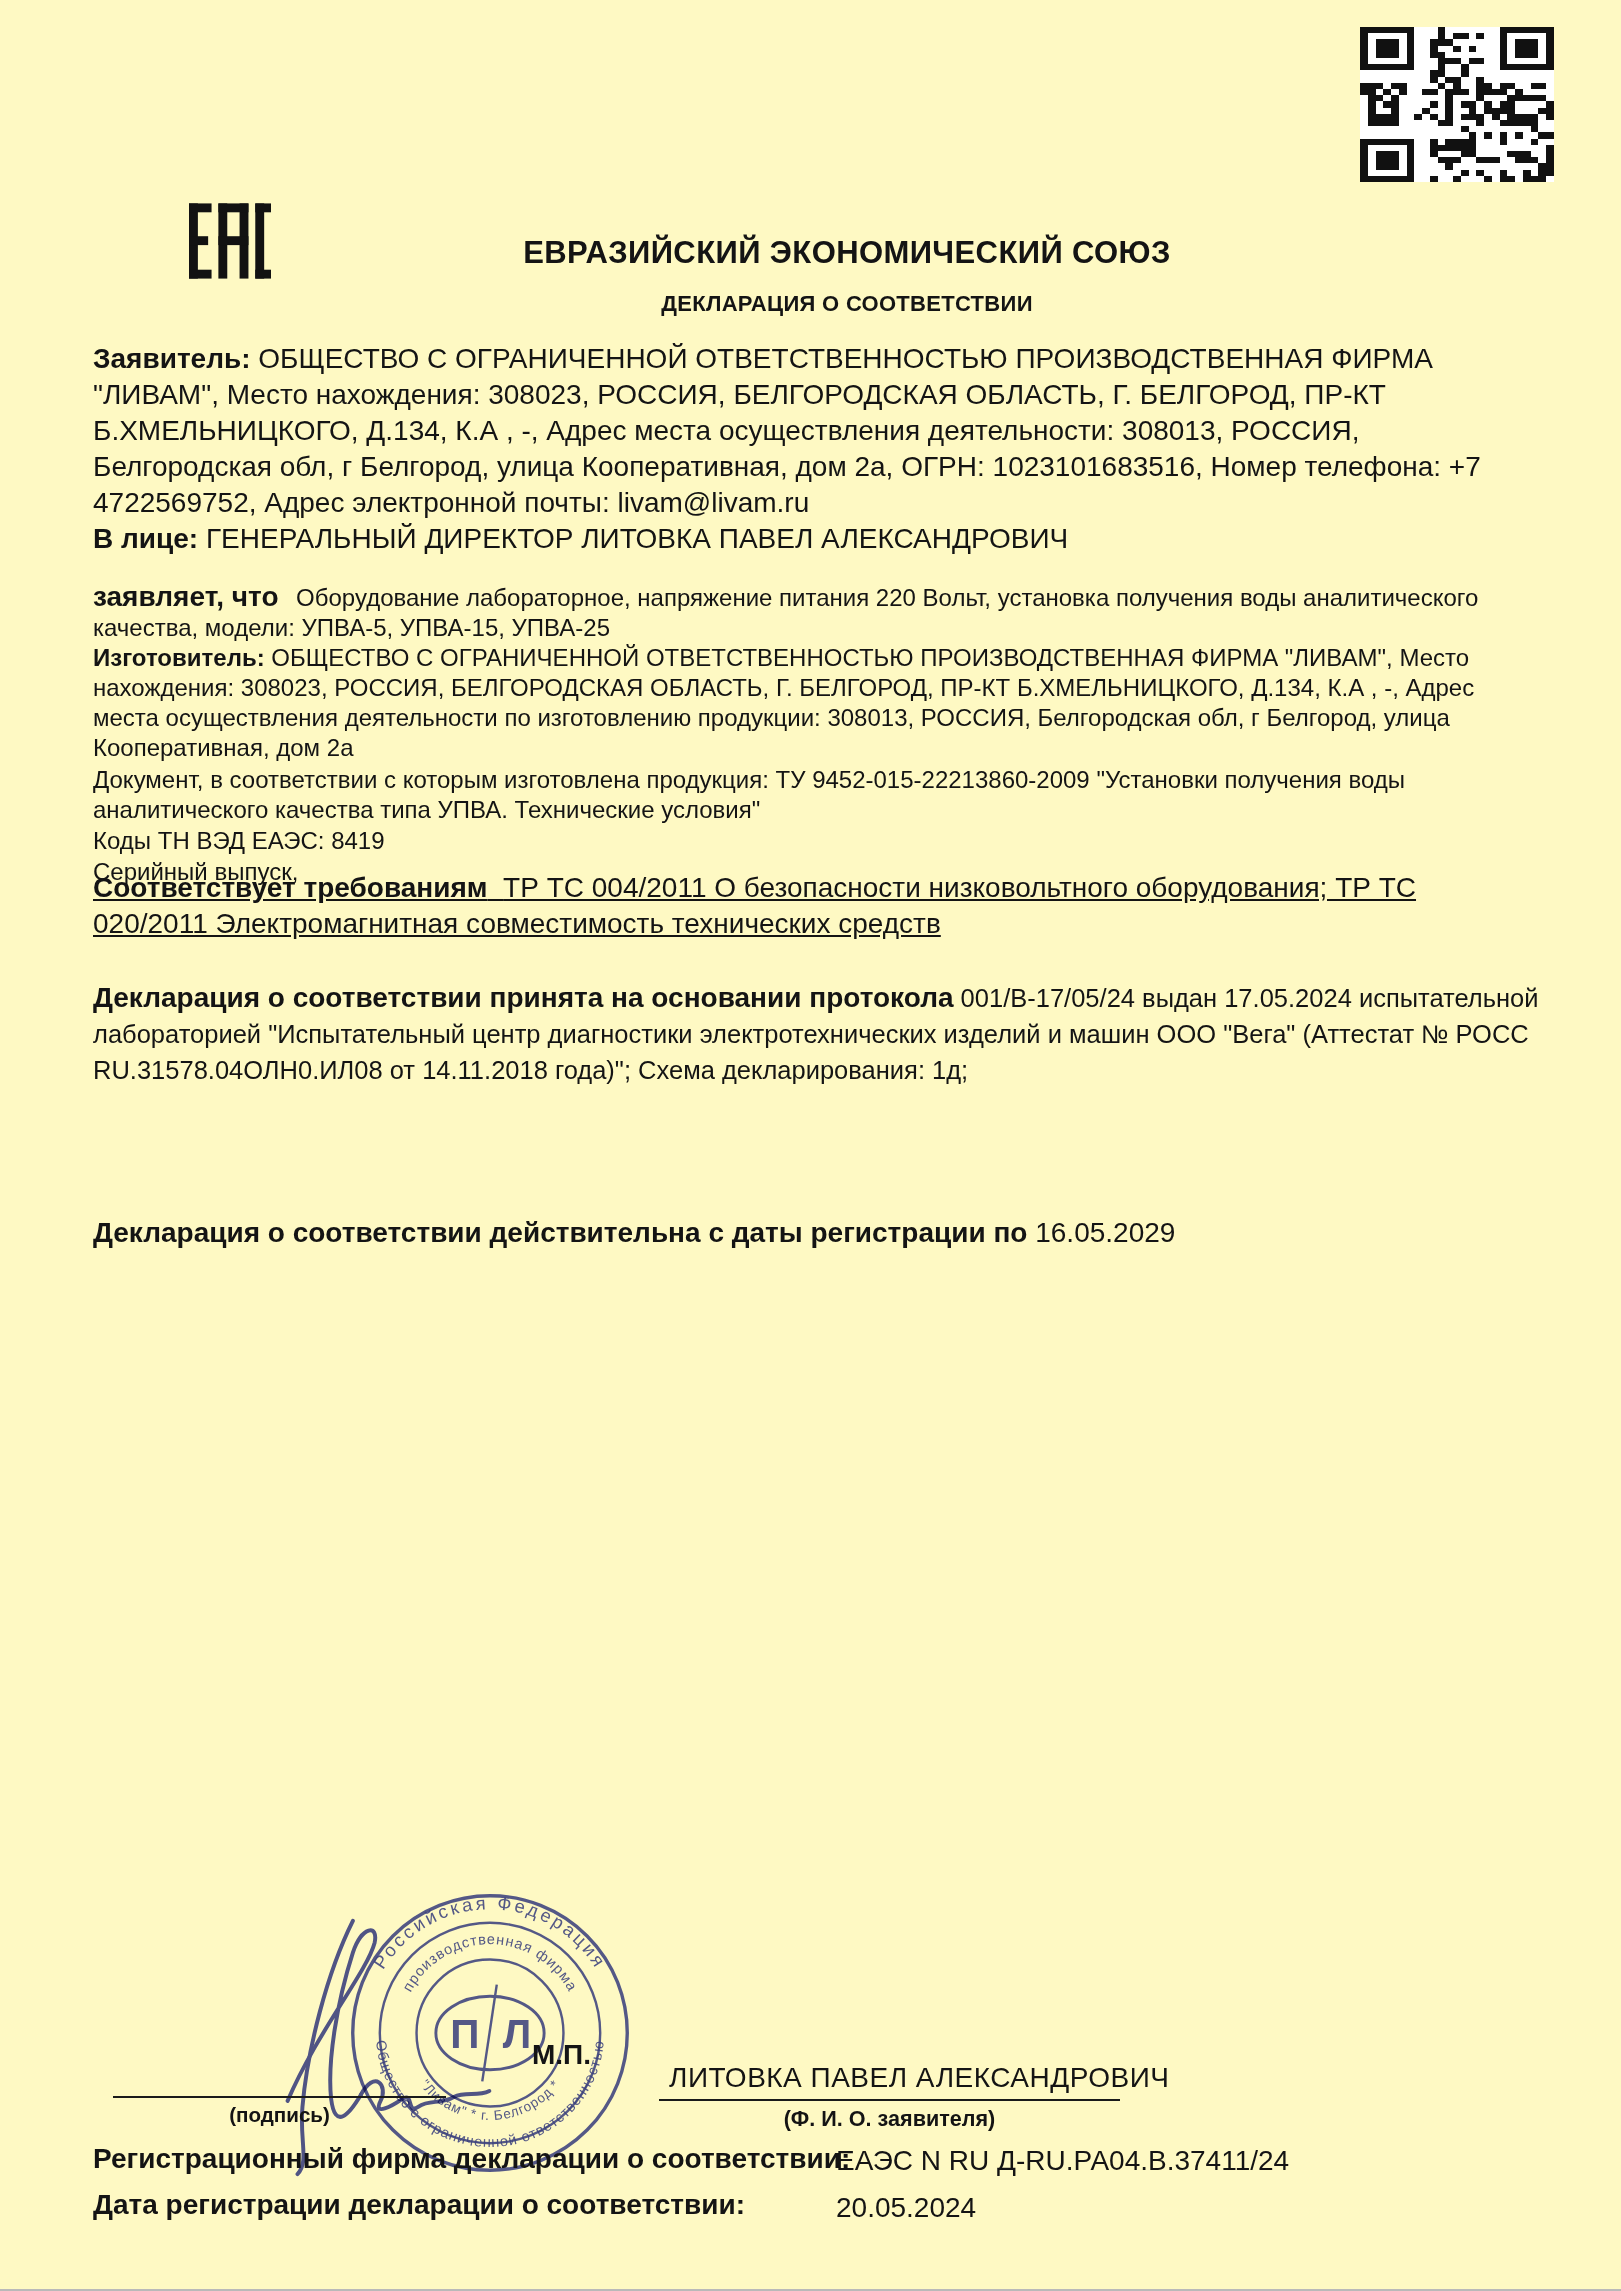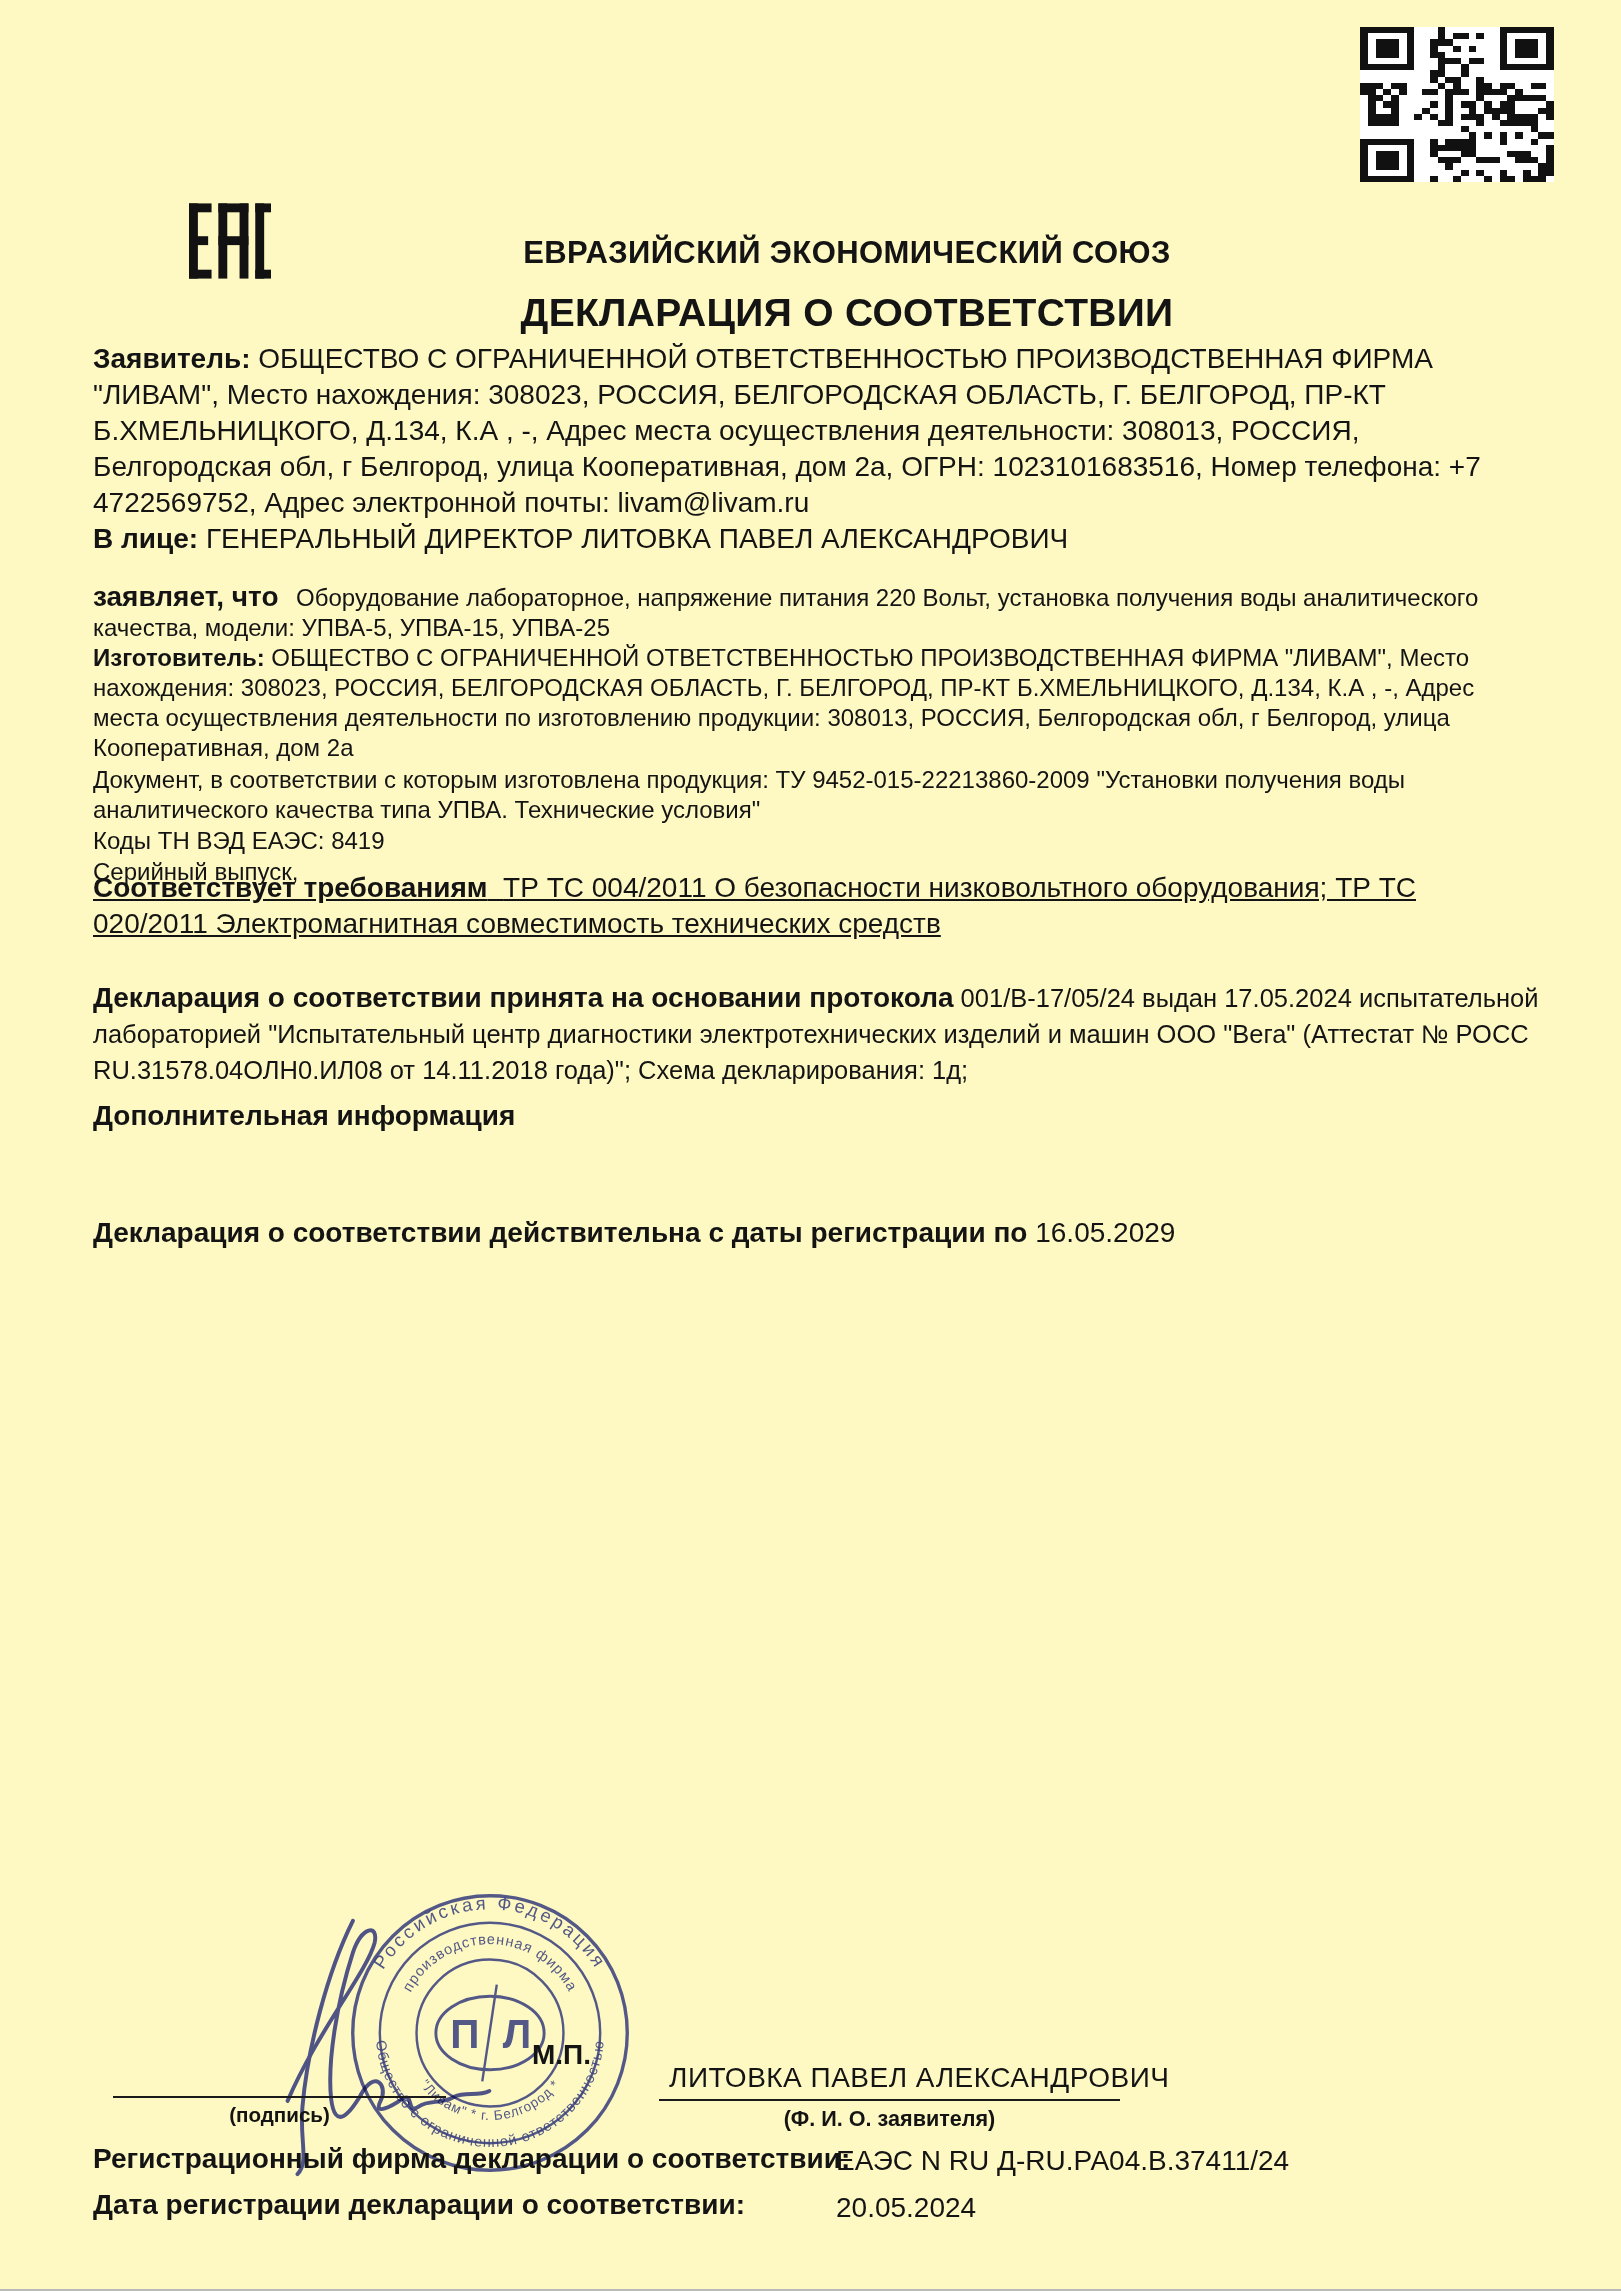--- a/index.html
+++ b/index.html
@@ -13,21 +13,21 @@
     overflow:hidden;
     box-shadow:inset 0 -2.9px 0 #b9b9b9, inset -2px 0 0 #d6d6d6;
     padding-left:25px;
   }
   p{margin:0;}
   .abs{position:absolute;}
   .center{text-align:center;}
   .b{font-weight:bold;}
   
   .union-title{top:235px;left:98px;width:1498px;font-size:31px;font-weight:bold;letter-spacing:0.4px;}
-  .doc-title{top:291px;left:98px;width:1498px;font-size:39px;font-weight:bold;letter-spacing:0.3px;}
+  .doc-title{top:291px;left:98px;width:1498px;font-size:22px;font-weight:bold;letter-spacing:0.3px;}
   
   .sec{left:93px;width:1433px;}
   .big{font-size:28px;line-height:36px;}
   .small{font-size:24px;line-height:30px;}
   .med{font-size:25.5px;line-height:36px;}
   .lead{font-weight:bold;}
   .lead-big{font-size:28px;font-weight:bold;}
   .gap-sm{display:inline-block;width:17.6px;}
   
   .eac{top:188px;left:189px;width:82px;height:106px;}
@@ -276,21 +276,20 @@
   <p class="abs sec small" style="top:857px;">Серийный выпуск,</p>
 
   <div class="abs sec big" style="top:870px;text-decoration:underline;">
     <p><span class="b">Соответствует требованиям</span>&nbsp; <span>ТР ТС 004/2011 О безопасности низковольтного оборудования; ТР ТС 020/2011 Электромагнитная совместимость технических средств</span></p>
   </div>
 
   <div class="abs med" style="top:980px;left:93px;width:1470px;">
     <p><span class="lead-big">Декларация о соответствии принята на основании протокола</span> <span>001/В-17/05/24 выдан 17.05.2024 испытательной лабораторией "Испытательный центр диагностики электротехнических изделий и машин ООО "Вега" (Аттестат № РОСС RU.31578.04ОЛН0.ИЛ08 от 14.11.2018 года)"; Схема декларирования: 1д;</span></p>
   </div>
 
-  <p class="abs sec big b" style="top:1098px;">Дополнительная информация</p>
 
   <div class="abs sec big" style="top:1215px;">
     <p><span class="b">Декларация о соответствии действительна с даты регистрации по</span> <span>16.05.2029</span></p>
   </div>
 
   <svg class="abs stamp" viewBox="0 0 300 300" role="img">
     <defs>
       <path id="stp-ot" d="M 22,150 A 128,128 0 0 1 278,150"></path>
       <path id="stp-ob" d="M 32,150 A 118,118 0 0 0 268,150"></path>
       <path id="stp-it" d="M 58,150 A 92,92 0 0 1 242,150"></path>

